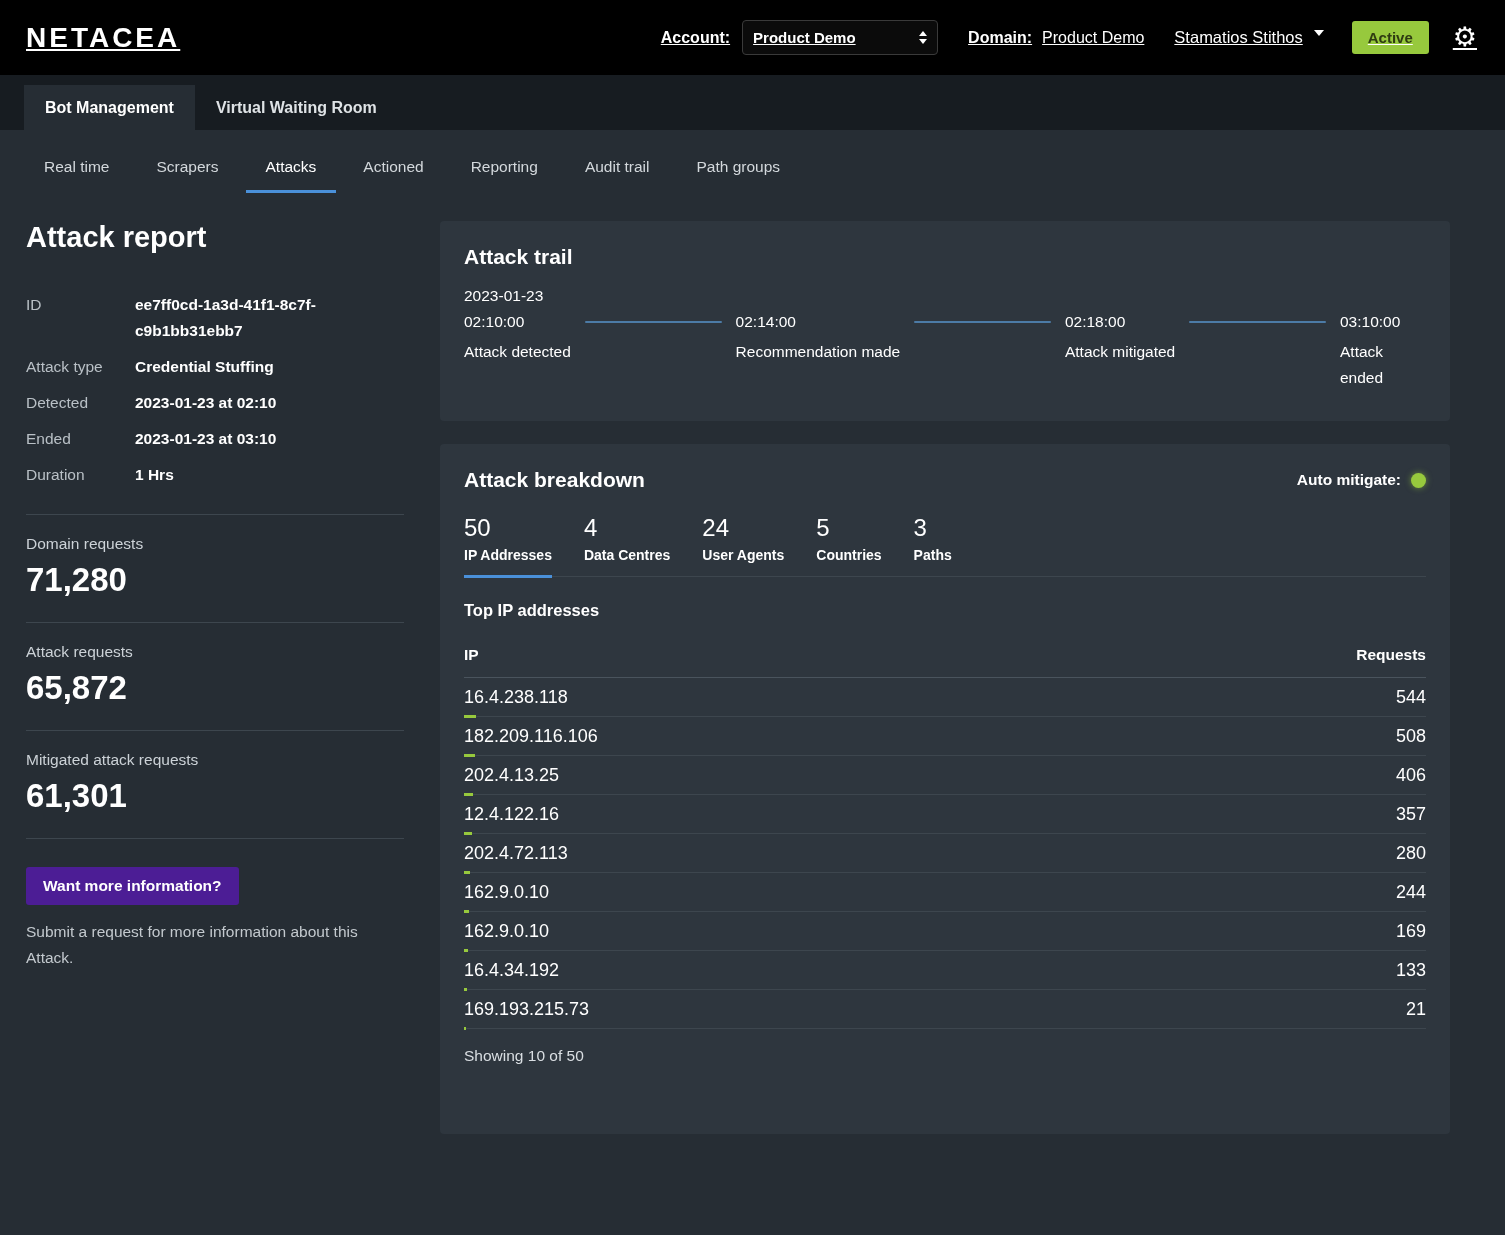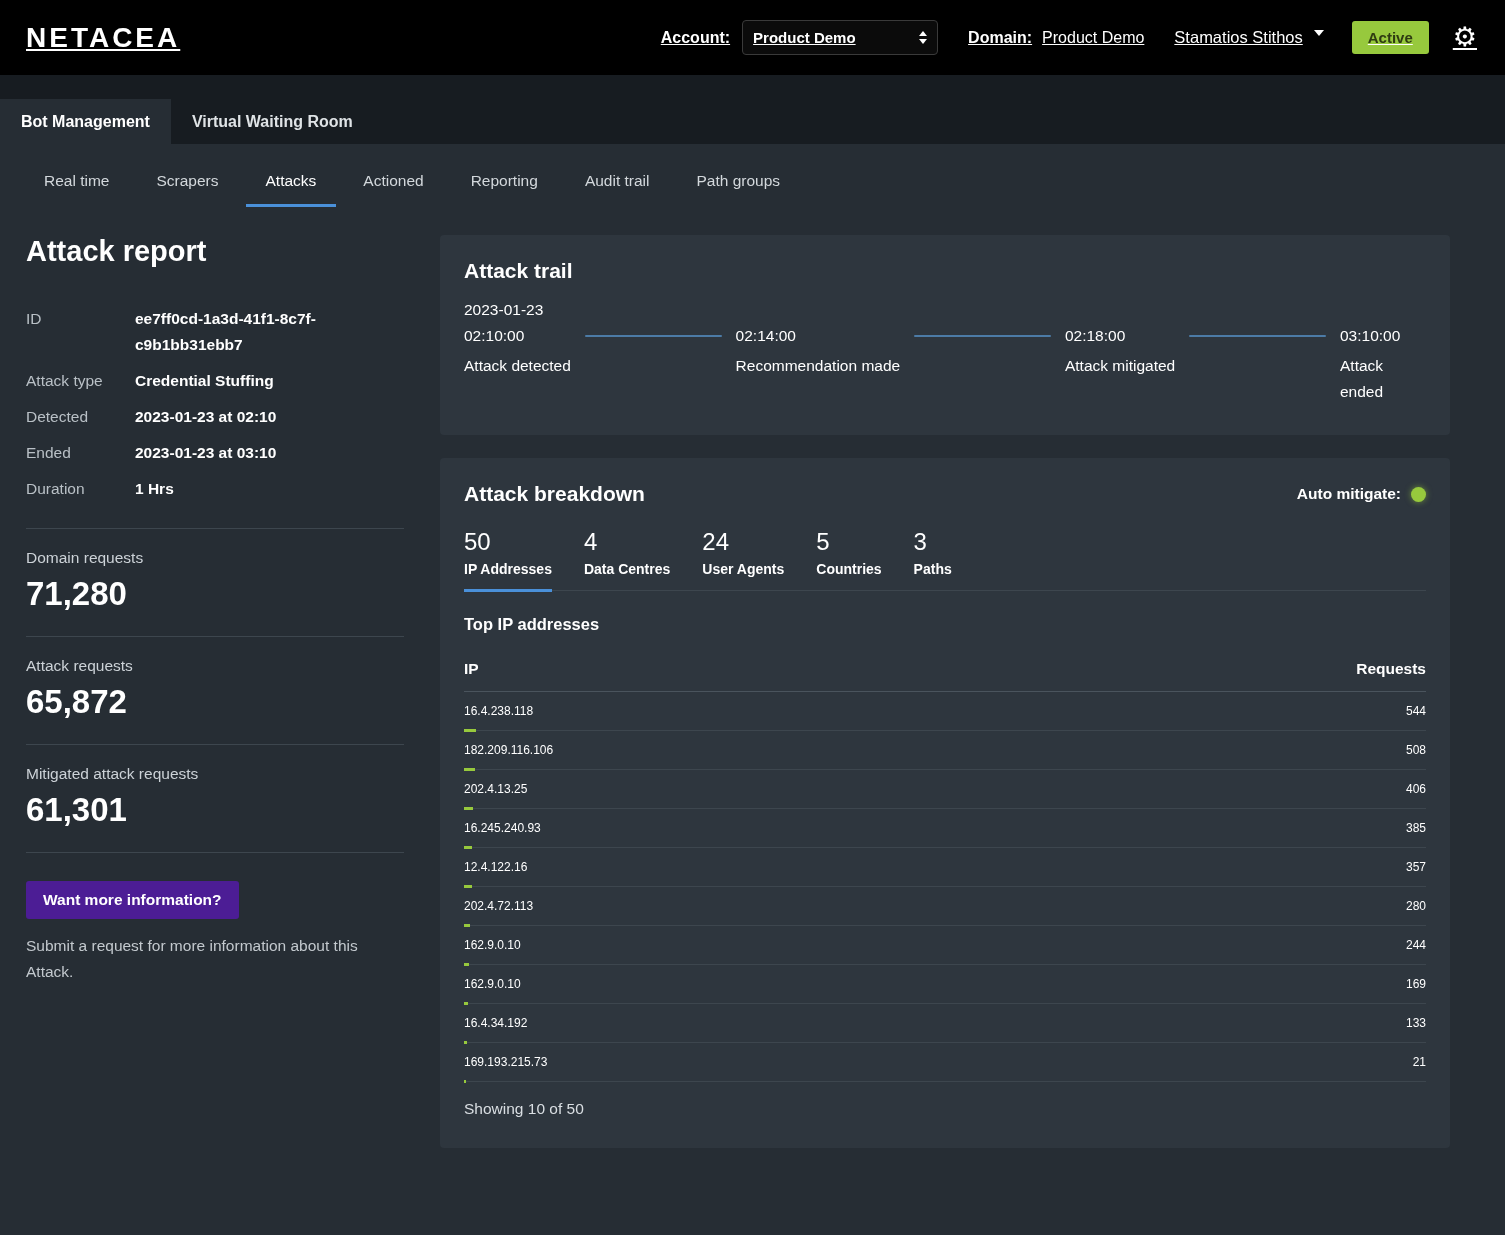--- a/index.html
+++ b/index.html
@@ -26,21 +26,21 @@
   .tri-up { width:0; height:0; border-left:4px solid transparent; border-right:4px solid transparent; border-bottom:5px solid #fff; margin-bottom:3px; }
   .tri-down { width:0; height:0; border-left:4px solid transparent; border-right:4px solid transparent; border-top:5px solid #fff; }
   .dom-label { margin-right:10px; }
   .dom-value { font-size:16px; margin-right:30px; }
   .user-menu { display:flex; align-items:flex-start; gap:11px; font-size:16.5px; margin-right:28px; cursor:pointer; }
   .chev { width:0; height:0; border-left:5px solid transparent; border-right:5px solid transparent; border-top:6px solid #fff; margin-top:2px; }
   .active-btn { background:#97c93d; color:#2e3b12; font-weight:bold; font-size:15px; padding:8px 16px; border:none; border-radius:3px; font-family:inherit; cursor:pointer; margin-right:24px; }
   .gear { font-size:27px; line-height:1; cursor:pointer; }
 
   
-  .main-tab-strip { height:69px; background:#171c21; display:flex; align-items:flex-end; }
+  .main-tab-strip { height:55px; background:#171c21; display:flex; align-items:flex-end; padding-left:24px; }
   .main-tab { height:45px; display:flex; align-items:center; padding:0 21px; font-size:16px; font-weight:bold; color:#dfe3e6; cursor:pointer; }
   .main-tab.active { background:#262d34; color:#ffffff; }
 
   
   .subtab-bar { display:flex; gap:7px; padding:20px 0 0 24px; }
   .subtab { padding:8px 20px 14px; font-size:15.5px; color:#d3d8dc; cursor:pointer; border-bottom:3px solid transparent; }
   .subtab.active { color:#ffffff; border-bottom-color:#4a90d9; }
 
   
   .content { display:flex; padding:28px 55px 0 26px; }
@@ -80,21 +80,21 @@
   .automit { display:flex; align-items:center; gap:10px; cursor:pointer; }
   .automit-label { font-weight:bold; font-size:15.5px; }
   .dot { width:15px; height:15px; border-radius:50%; background:#97c93d; box-shadow:0 0 6px rgba(151,201,61,.6); }
   .bd-tabs { display:flex; gap:32px; border-bottom:1px solid #3d464e; }
   .bd-tab { padding-bottom:13px; position:relative; cursor:pointer; }
   .bd-tab.active::after { content:""; position:absolute; left:0; right:0; bottom:-2px; height:3px; background:#4a90d9; }
   .bd-count { font-size:24px; margin-bottom:5px; }
   .bd-label { font-size:14px; font-weight:bold; }
   .table-title { margin:24px 0 18px; font-size:16.5px; font-weight:bold; }
   .ip-header { display:flex; justify-content:space-between; font-weight:bold; font-size:15.5px; padding:8px 0 13px; border-bottom:1px solid #4a545d; }
-  .ip-row { display:flex; justify-content:space-between; align-items:center; height:39px; border-bottom:1px solid #3d464e; position:relative; font-size:12px; }
+  .ip-row { display:flex; justify-content:space-between; align-items:center; height:39px; border-bottom:1px solid #3d464e; position:relative; font-size:18px; }
   .ip-bar { position:absolute; left:0; bottom:-2px; height:3px; background:#97c93d; }
   .table-footer { margin-top:18px; font-size:15.5px; color:#dadfe3; }
 </style>
 </head>
 <body>
 
 <div class="topbar">
   <div class="logo">NETACEA</div>
   <div class="topbar-right">
     <span class="tb-label acc-label">Account:</span>
@@ -254,25 +254,20 @@
             <div class="ip-cell">182.209.116.106</div>
             <div class="req-cell">508</div>
             <div class="ip-bar" style="width: 11px;"></div>
           </div>
           <div class="ip-row">
             <div class="ip-cell">202.4.13.25</div>
             <div class="req-cell">406</div>
             <div class="ip-bar" style="width: 9px;"></div>
           </div>
           <div class="ip-row">
-            <div class="ip-cell">16.245.240.93</div>
-            <div class="req-cell">385</div>
-            <div class="ip-bar" style="width: 8px;"></div>
-          </div>
-          <div class="ip-row">
             <div class="ip-cell">12.4.122.16</div>
             <div class="req-cell">357</div>
             <div class="ip-bar" style="width: 8px;"></div>
           </div>
           <div class="ip-row">
             <div class="ip-cell">202.4.72.113</div>
             <div class="req-cell">280</div>
             <div class="ip-bar" style="width: 6px;"></div>
           </div>
           <div class="ip-row">

